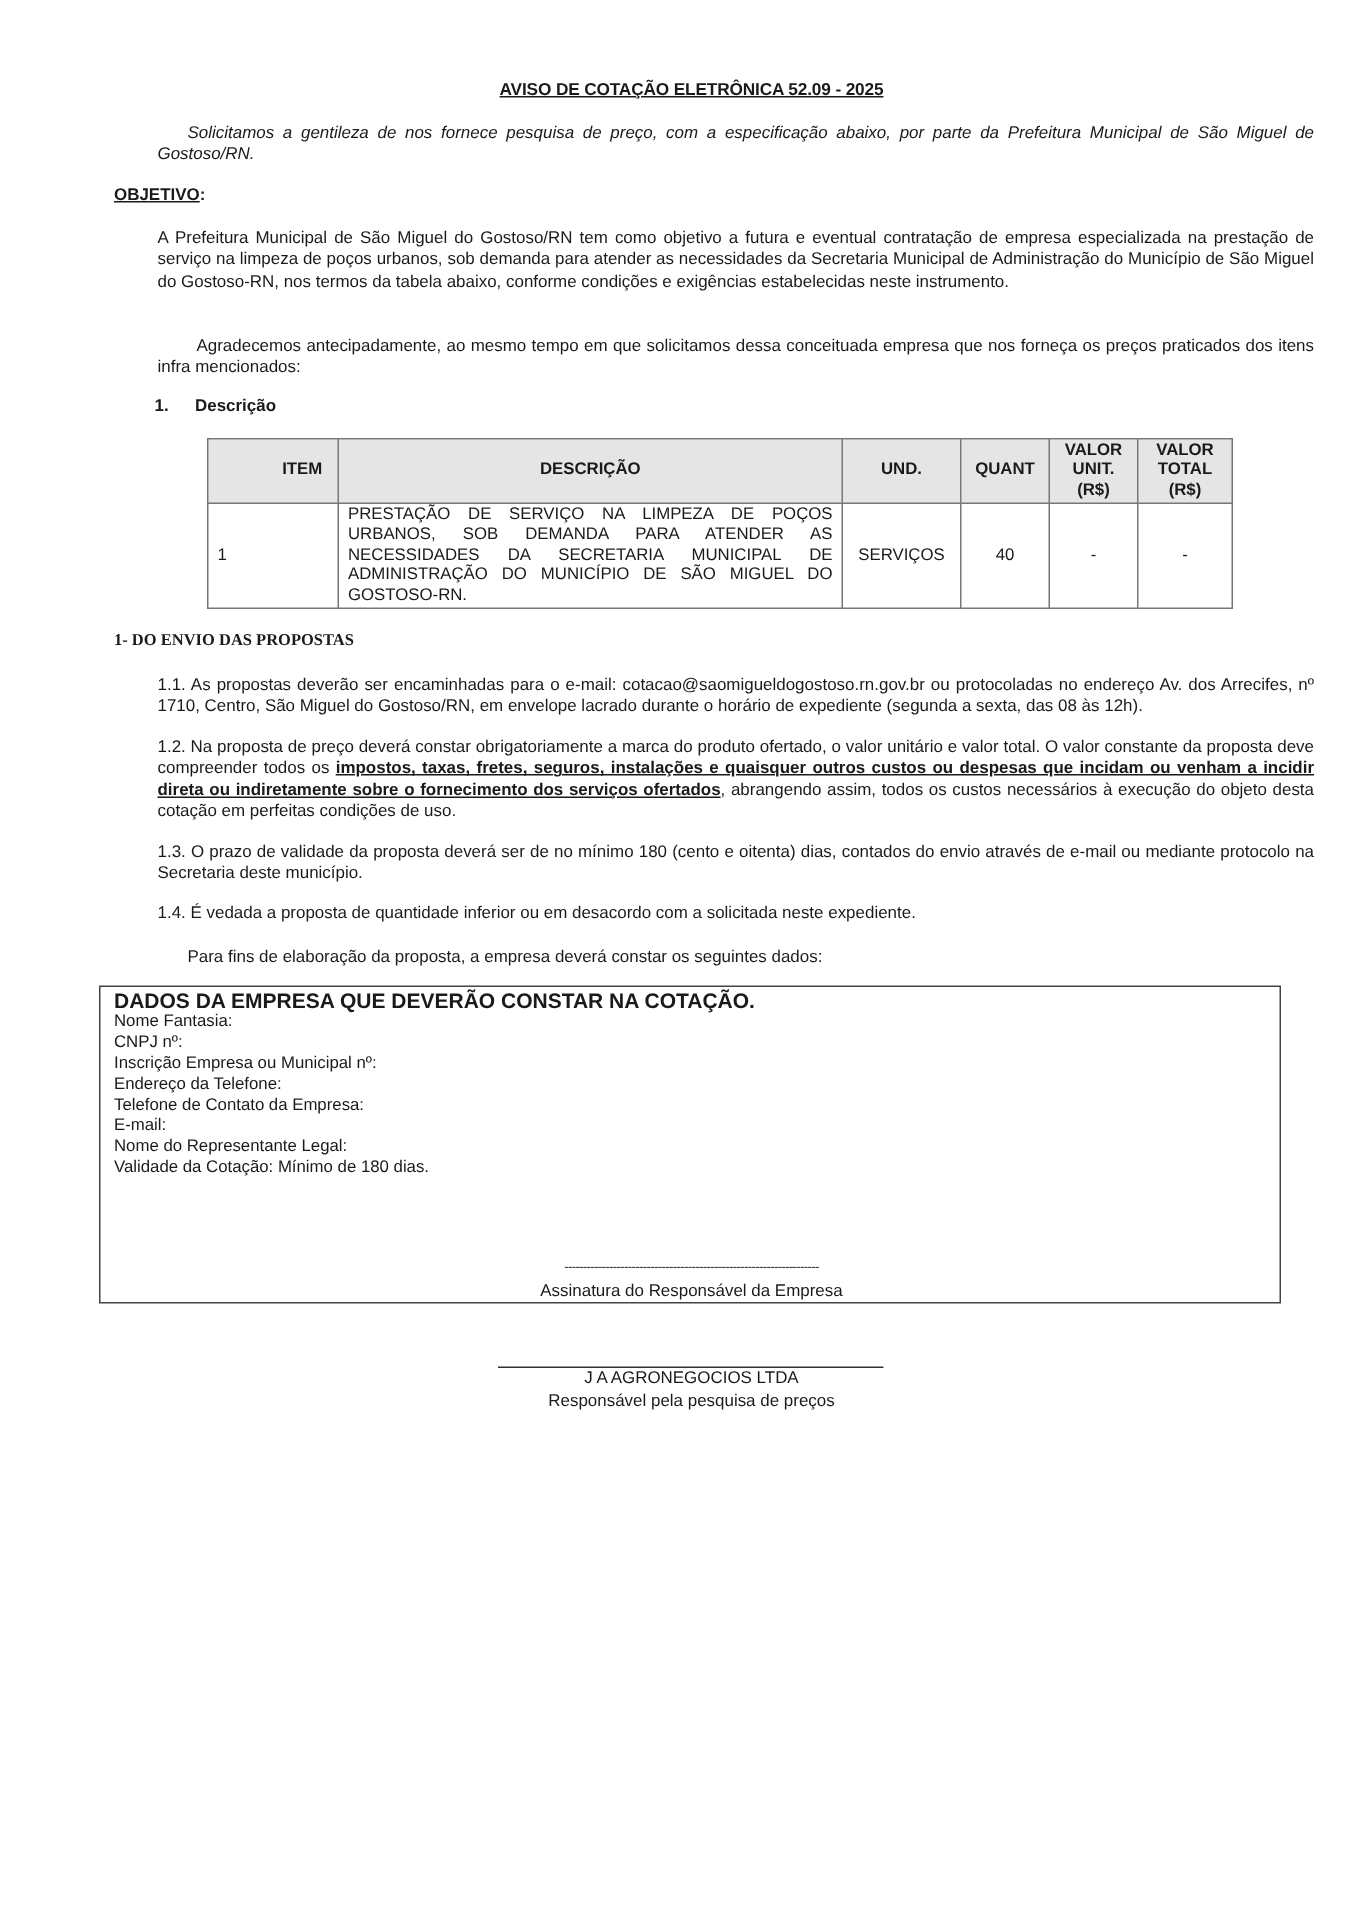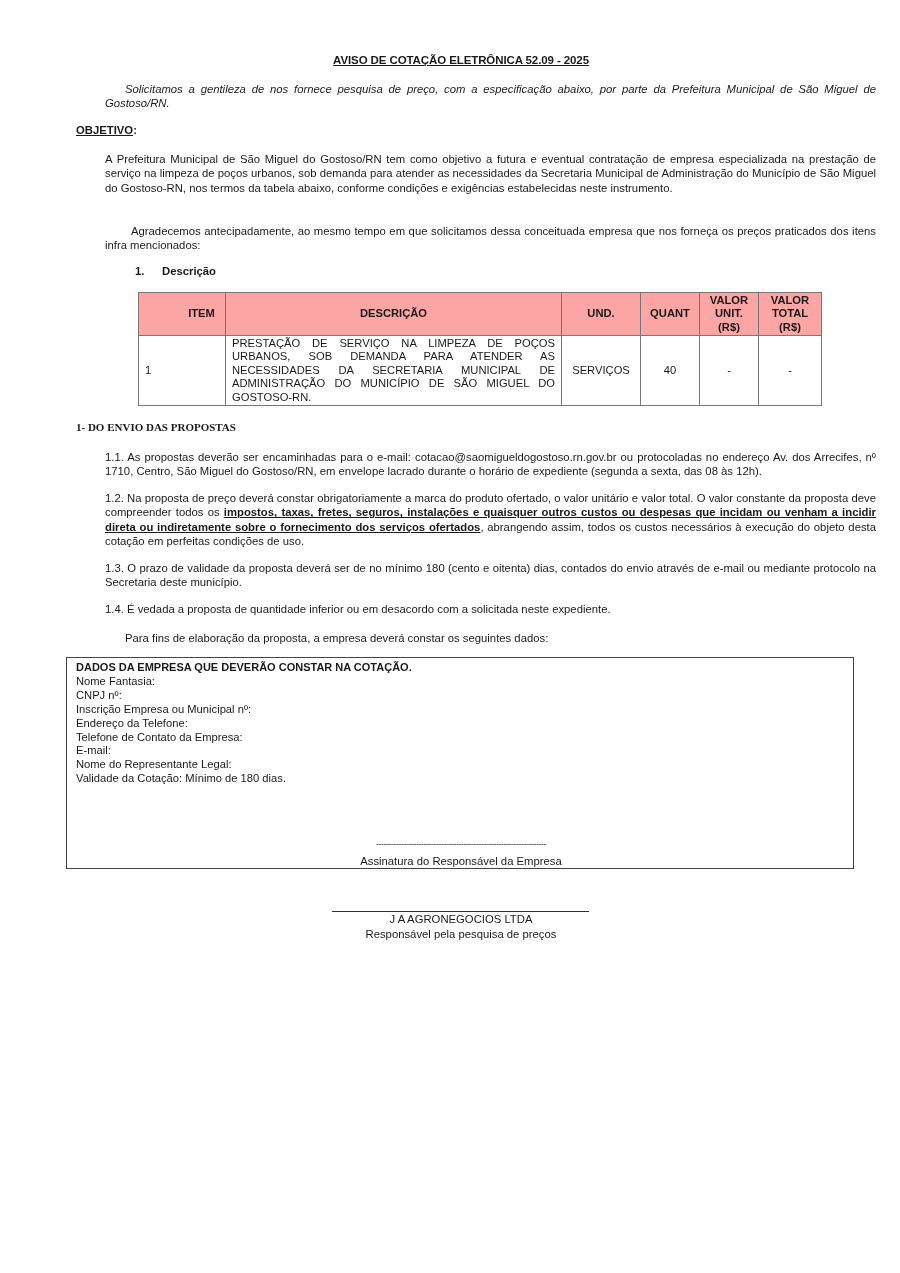--- a/index.html
+++ b/index.html
@@ -7,31 +7,31 @@
          font-family: "Liberation Sans", sans-serif; font-size: 11.3px; overflow: hidden; }
   .abs { position: absolute; }
   .title { left: 0; width: 922px; top: 54px; text-align: center; font-weight: bold;
            font-size: 11.5px; text-decoration: underline; letter-spacing: -0.1px; }
   .para { left: 76px; width: 771px; line-height: 14.3px; text-align: justify; margin-left: 29px; }
   .italic { font-style: italic; }
   .indent { text-indent: 20px; }
   .indent2 { text-indent: 26px; }
   .bold-u { font-weight: bold; text-decoration: underline; }
   .sec-head { font-family: "Liberation Serif", serif; font-weight: bold; font-size: 11px; left: 76px; top: 421px; }
-  .num-head { left: 103px; top: 265px; font-weight: bold; margin-left: 32px; }
+  .num-head { left: 103px; top: 265px; font-weight: bold; }
   .num-head span.n { display: inline-block; width: 27px; }
   table.items { position: absolute; left: 138px; top: 292px; border-collapse: collapse; font-size: 11.2px; }
   table.items th, table.items td { border: 1px solid #777; padding: 0 6px; }
-  table.items th { background: #fca5a5; font-weight: bold; text-align: center; height: 42px; line-height: 13.5px; }
+  table.items th { background: #e5e5e5; font-weight: bold; text-align: center; height: 42px; line-height: 13.5px; }
   table.items td { height: 69px; line-height: 13.5px; vertical-align: middle; }
   td.desc { text-align: justify; text-align-last: left; }
   td.center { text-align: center; }
   .box { left: 66px; top: 657px; width: 788px; height: 212px; border: 1px solid #444; box-sizing: border-box; }
   .box .inner { position: absolute; left: 9px; top: 3px; line-height: 13.9px; font-size: 11.2px; }
-  .box .inner .head { font-weight: bold; font-size: 11px; }
+  .box .inner .head { font-weight: bold; font-size: 14px; }
   .sig-dash { left: 0; width: 922px; text-align: center; top: 839px; font-size: 9px; letter-spacing: -0.5px; color: #333; }
   .sig-label { left: 0; width: 922px; text-align: center; top: 855px; }
   .resp-line { left: 332px; width: 257px; top: 911px; border-top: 1px solid #333; }
   .resp-name { left: 0; width: 922px; text-align: center; top: 913px; }
   .resp-role { left: 0; width: 922px; text-align: center; top: 928px; }
 </style>
 </head>
 <body>
 
 <div class="abs title">AVISO DE COTAÇÃO ELETRÔNICA 52.09 - 2025</div>

